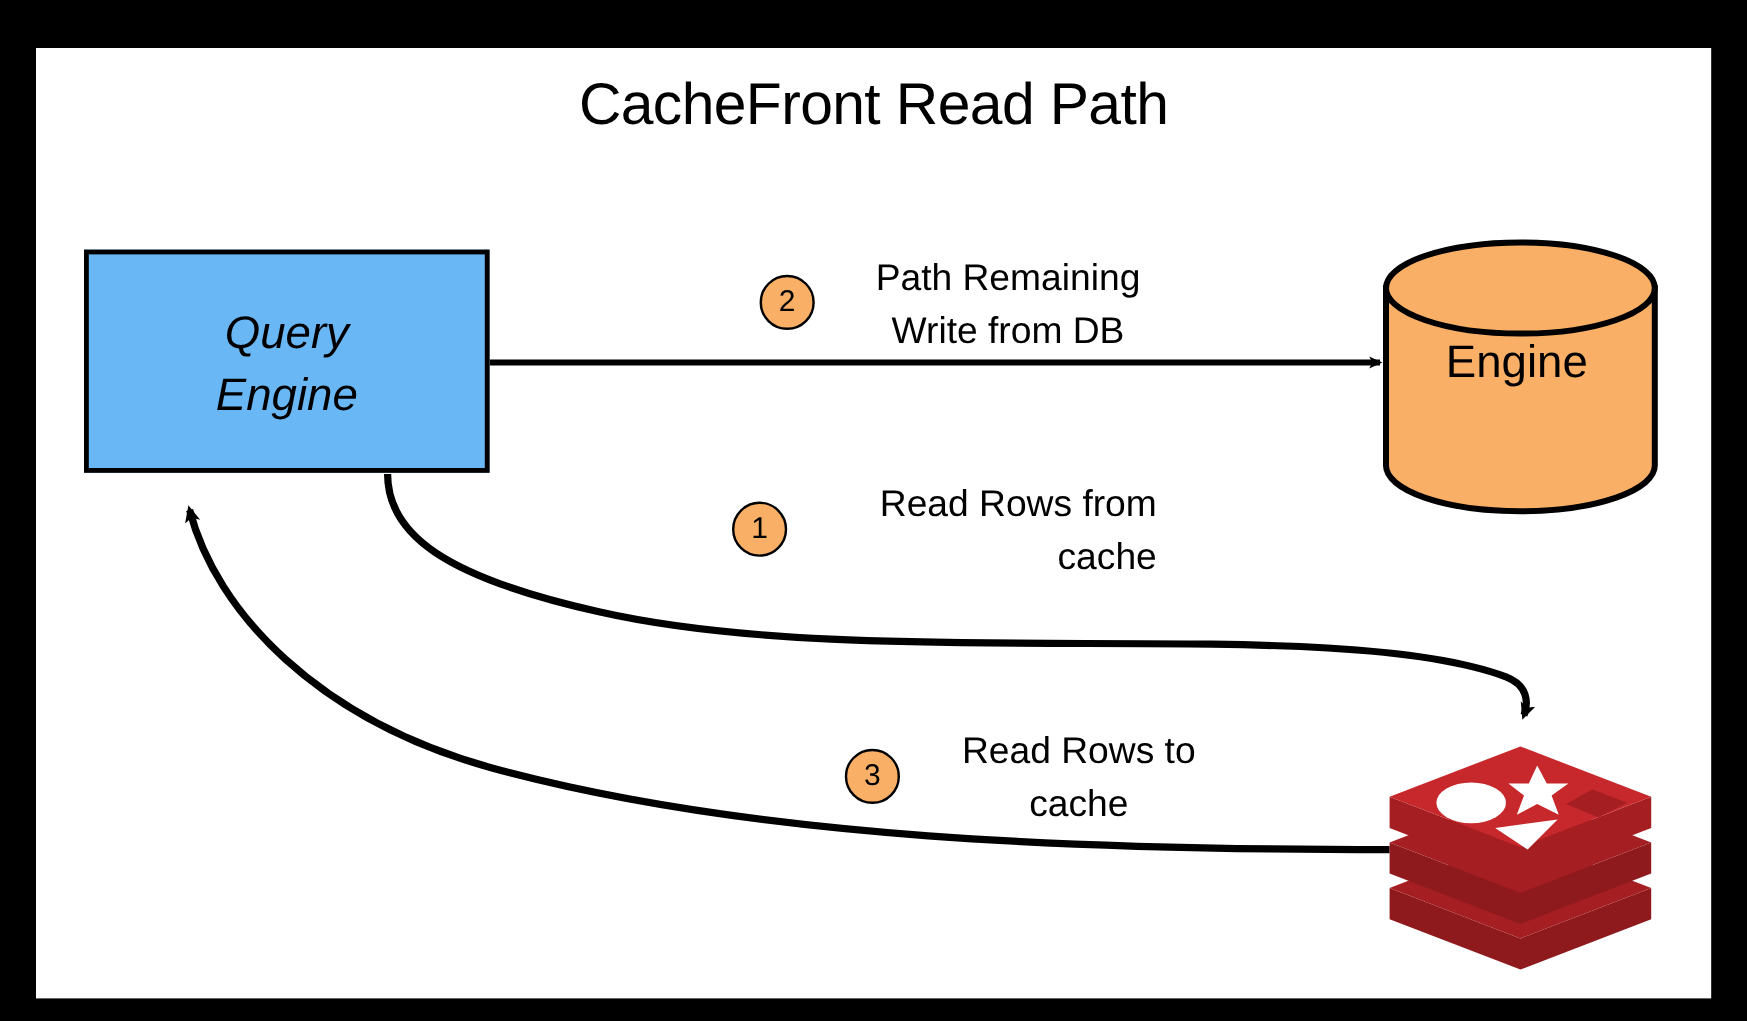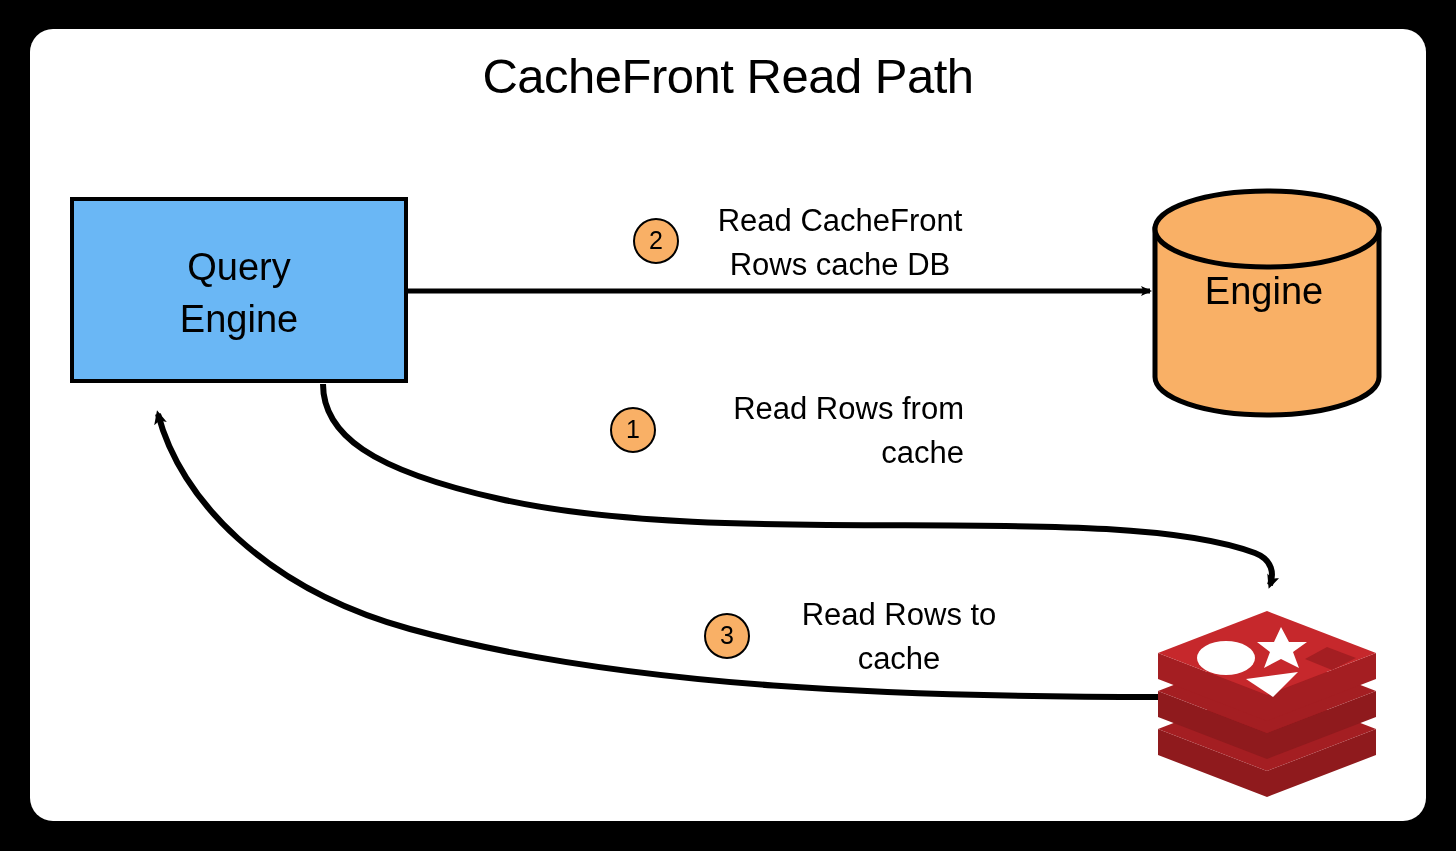--- a/index.html
+++ b/index.html
@@ -16,25 +16,24 @@
   #frame {
     position: absolute;
     left: 0; top: 0;
     width: 1456px;
     height: 851px;
     background: #000000;
   }
   #canvas {
     position: absolute;
     left: 30px;
-    top: 29px;
+    top: 40px;
     width: 1396px;
     height: 792px;
     background: #ffffff;
-    border-radius: 23px;
   }
   #svg-layer {
     position: absolute;
     left: 0; top: 0;
     width: 1396px;
     height: 792px;
   }
   .diagram-title {
     position: absolute;
     left: 0;
@@ -62,20 +61,21 @@
     width: 338px;
     height: 186px;
     background: #6ab7f5;
     border: 4px solid #000000;
     box-sizing: border-box;
   }
   #query-engine-text {
     left: 40px;
     top: 212px;
     width: 338px;
+    font-style: italic;
   }
   #storage-engine-text {
     left: 1118px;
     top: 236px;
     width: 232px;
   }
   .step {
     position: absolute;
   }
   .step-badge {
@@ -163,22 +163,22 @@
       <div>Engine</div>
     </div>
 
     <div id="storage-engine-text" class="node-label">
       <div>Engine</div>
     </div>
 
     <div class="step">
       <div id="step-2-badge" class="step-badge">2</div>
       <div id="step-2-text" class="step-text">
-        <div>Read CacheFront</div>
-        <div>Rows cache DB</div>
+        <div>Path Remaining</div>
+        <div>Write from DB</div>
       </div>
     </div>
 
     <div class="step">
       <div id="step-1-badge" class="step-badge">1</div>
       <div id="step-1-text" class="step-text">
         <div>Read Rows from</div>
         <div>cache</div>
       </div>
     </div>

